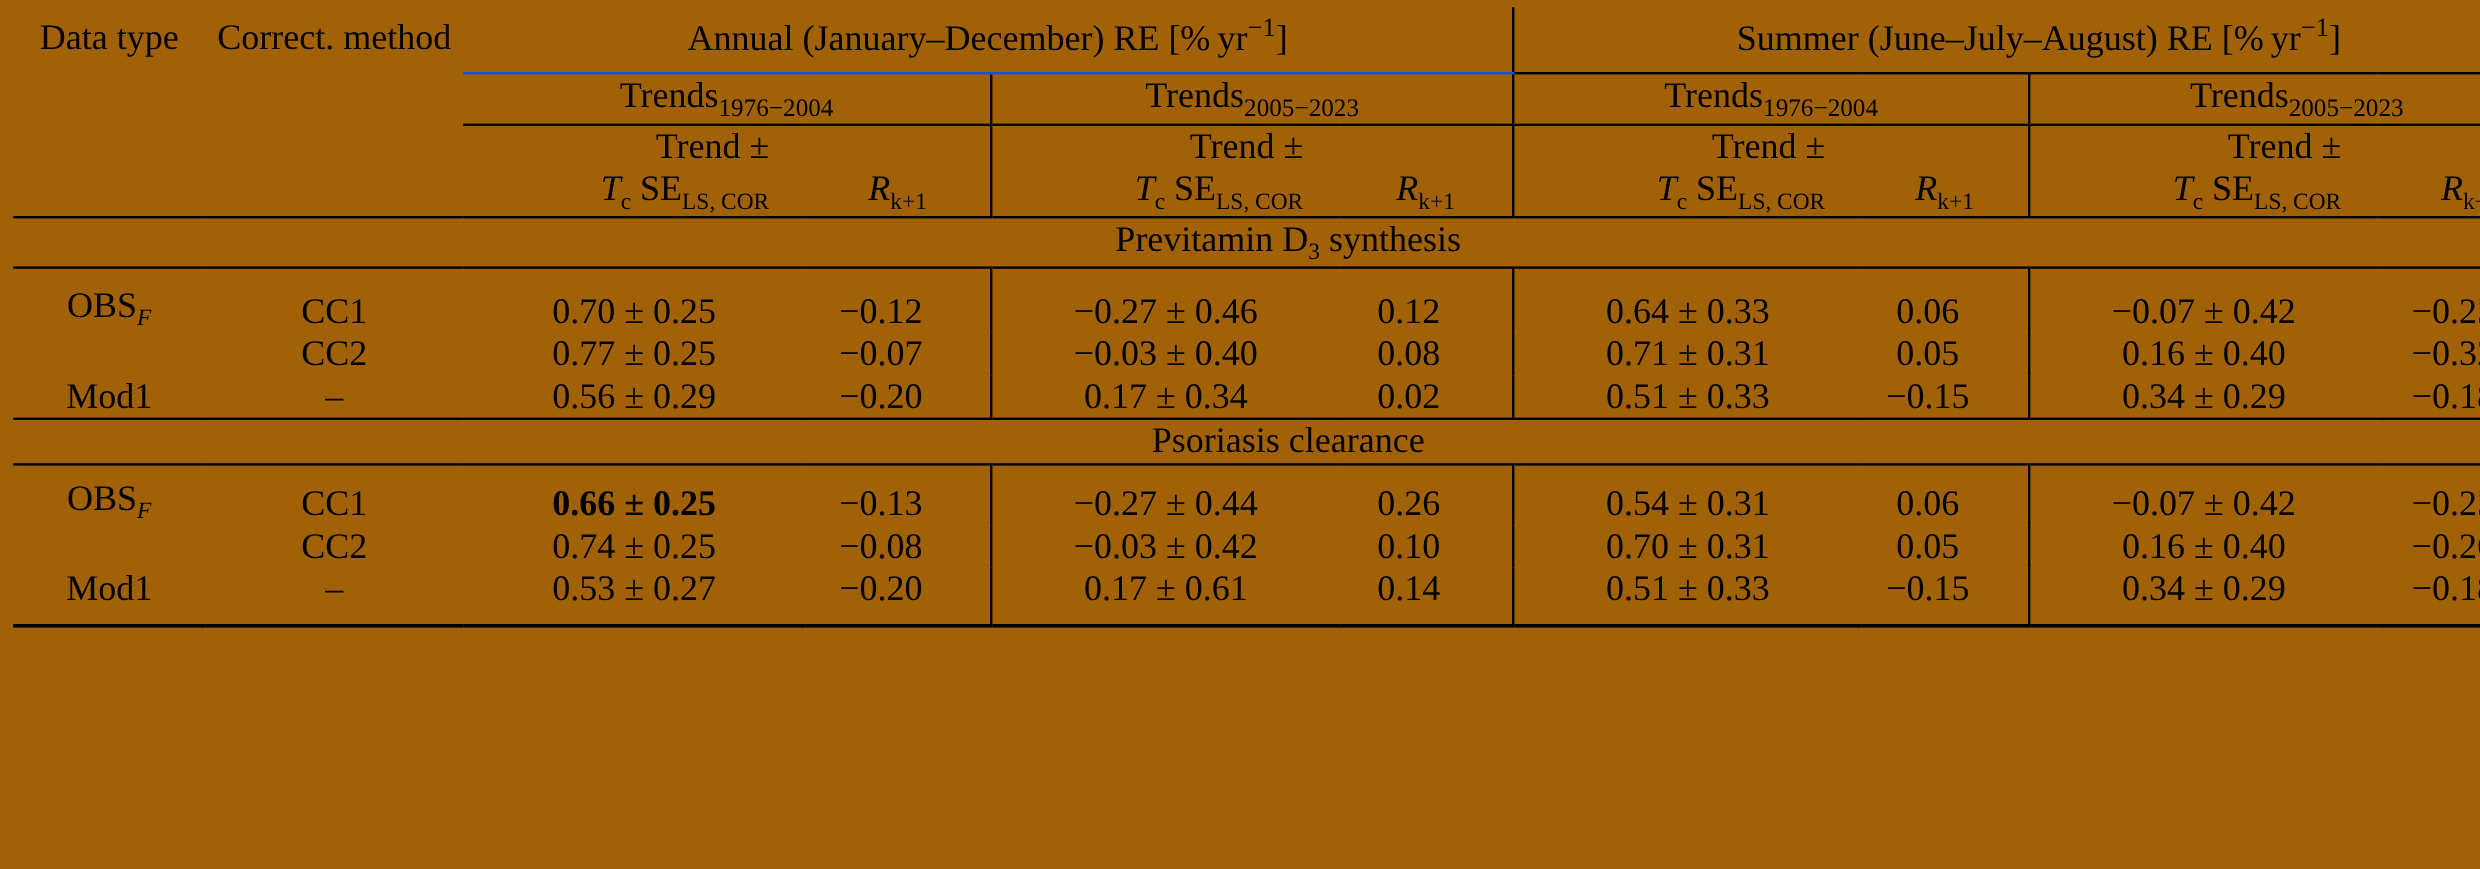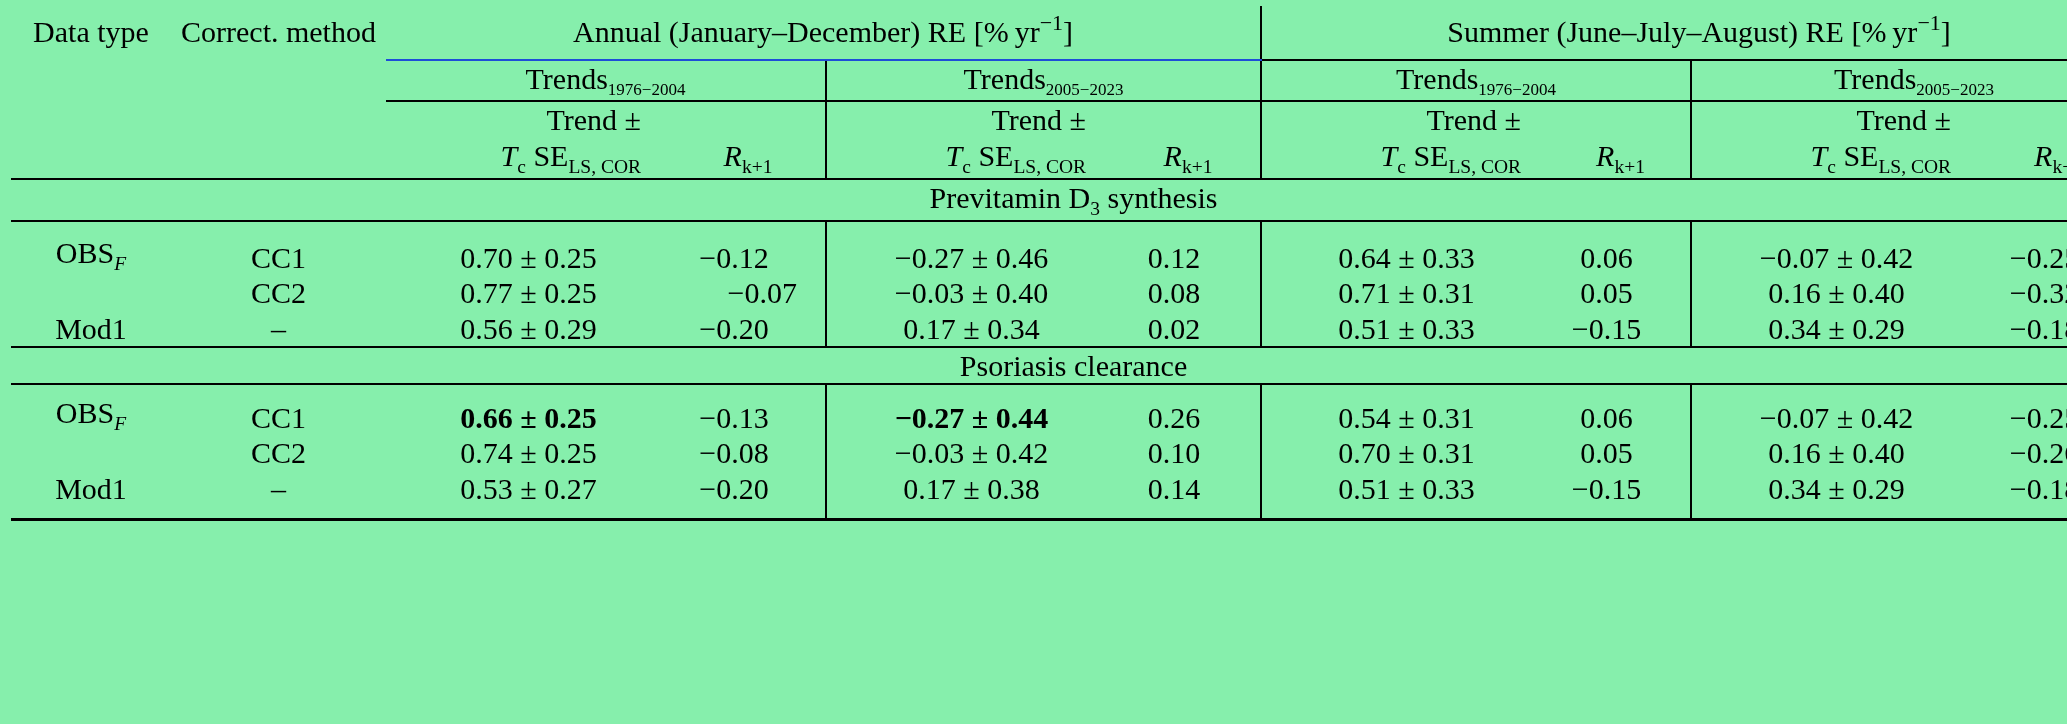--- a/index.html
+++ b/index.html
@@ -9,21 +9,21 @@
   }
   body {
     font-family: "Liberation Serif", serif;
     color: #000000;
   }
   .page {
     width: 2067px;
     height: 724px;
     box-sizing: border-box;
     position: relative;
-    background: #86efac;
+    background: #a16207;
     overflow: hidden;
   }
   table.sci {
     border-collapse: collapse;
     width: 2045px;
     margin: 6px 11px 0 11px;
     table-layout: fixed;
     font-size: 30px;
   }
   table.sci td, table.sci th {
@@ -52,21 +52,21 @@
   col.c-r4       { width: 155px; }
   .bold { font-weight: bold; }
 
   .grpsep {
     border-left: 2px solid #000;
   }
   .hdr-group {
     padding-bottom: 8px;
   }
   .sublabel {
-    font-size: 17px;
+    font-size: 21px;
     vertical-align: -0.35em;
     margin-top: 36px;
   }
   sub.small { font-size: 0.65em; }
   .italic { font-style: italic; }
 
   .section-title td {
     text-align: center;
     padding: 9px 0 10px 0;
     font-size: 30px;
@@ -203,21 +203,21 @@
     <td class="numcell row-cell grpsep bold" style="padding-top:10px;">0.64 ± 0.33</td>
     <td class="numcell row-cell" style="padding-top:10px;padding-right:28px;">0.06</td>
     <td class="numcell row-cell grpsep" style="padding-top:10px;">−0.07 ± 0.42</td>
     <td class="numcell row-cell" style="padding-top:10px;padding-right:28px;">−0.25</td>
   </tr>
 
   <tr>
     <td class="labelcell row-cell"></td>
     <td class="labelcell row-cell">CC2</td>
     <td class="numcell row-cell bold">0.77 ± 0.25</td>
-    <td class="numcell row-cell" style="padding-right:28px;text-align:right;">−0.07</td>
+    <td class="numcell row-cell" style="padding-right:28px;">−0.07</td>
     <td class="numcell row-cell grpsep">−0.03 ± 0.40</td>
     <td class="numcell row-cell" style="padding-right:28px;">0.08</td>
     <td class="numcell row-cell grpsep bold">0.71 ± 0.31</td>
     <td class="numcell row-cell" style="padding-right:28px;">0.05</td>
     <td class="numcell row-cell grpsep">0.16 ± 0.40</td>
     <td class="numcell row-cell" style="padding-right:28px;">−0.32</td>
   </tr>
 
   <tr>
     <td class="labelcell row-cell">Mod1</td>
@@ -234,21 +234,21 @@
 
   <tr class="section-title rule-mid">
     <td colspan="10">Psoriasis clearance</td>
   </tr>
 
   <tr class="rule-mid">
     <td class="labelcell row-cell" style="padding-top:10px;">OBS<sub class="small italic">F</sub></td>
     <td class="labelcell row-cell" style="padding-top:10px;">CC1</td>
     <td class="numcell row-cell bold" style="font-weight:bold;">0.66 ± 0.25</td>
     <td class="numcell row-cell" style="padding-top:10px;padding-right:28px;">−0.13</td>
-    <td class="numcell row-cell grpsep" style="padding-top:10px;font-weight:bold;">−0.27 ± 0.44</td>
+    <td class="numcell row-cell grpsep" style="padding-top:10px;">−0.27 ± 0.44</td>
     <td class="numcell row-cell" style="padding-top:10px;padding-right:28px;">0.26</td>
     <td class="numcell row-cell grpsep bold" style="padding-top:10px;">0.54 ± 0.31</td>
     <td class="numcell row-cell" style="padding-top:10px;padding-right:28px;">0.06</td>
     <td class="numcell row-cell grpsep" style="padding-top:10px;">−0.07 ± 0.42</td>
     <td class="numcell row-cell" style="padding-top:10px;padding-right:28px;">−0.25</td>
   </tr>
 
   <tr>
     <td class="labelcell row-cell"></td>
     <td class="labelcell row-cell">CC2</td>
@@ -260,21 +260,21 @@
     <td class="numcell row-cell" style="padding-right:28px;">0.05</td>
     <td class="numcell row-cell grpsep">0.16 ± 0.40</td>
     <td class="numcell row-cell" style="padding-right:28px;">−0.26</td>
   </tr>
 
   <tr class="rule-bottom">
     <td class="labelcell row-cell" style="padding-bottom:12px;">Mod1</td>
     <td class="labelcell row-cell" style="padding-bottom:12px;">–</td>
     <td class="numcell row-cell bold" style="padding-bottom:12px;">0.53 ± 0.27</td>
     <td class="numcell row-cell" style="padding-bottom:12px;padding-right:28px;">−0.20</td>
-    <td class="numcell row-cell grpsep" style="padding-bottom:12px;">0.17 ± 0.38</td>
+    <td class="numcell row-cell grpsep" style="padding-bottom:12px;">0.17 ± 0.61</td>
     <td class="numcell row-cell" style="padding-bottom:12px;padding-right:28px;">0.14</td>
     <td class="numcell row-cell grpsep bold" style="padding-bottom:12px;">0.51 ± 0.33</td>
     <td class="numcell row-cell" style="padding-bottom:12px;padding-right:28px;">−0.15</td>
     <td class="numcell row-cell grpsep bold" style="padding-bottom:12px;">0.34 ± 0.29</td>
     <td class="numcell row-cell" style="padding-bottom:12px;padding-right:28px;">−0.18</td>
   </tr>
 </tbody>
     </table>
 </div>
 

